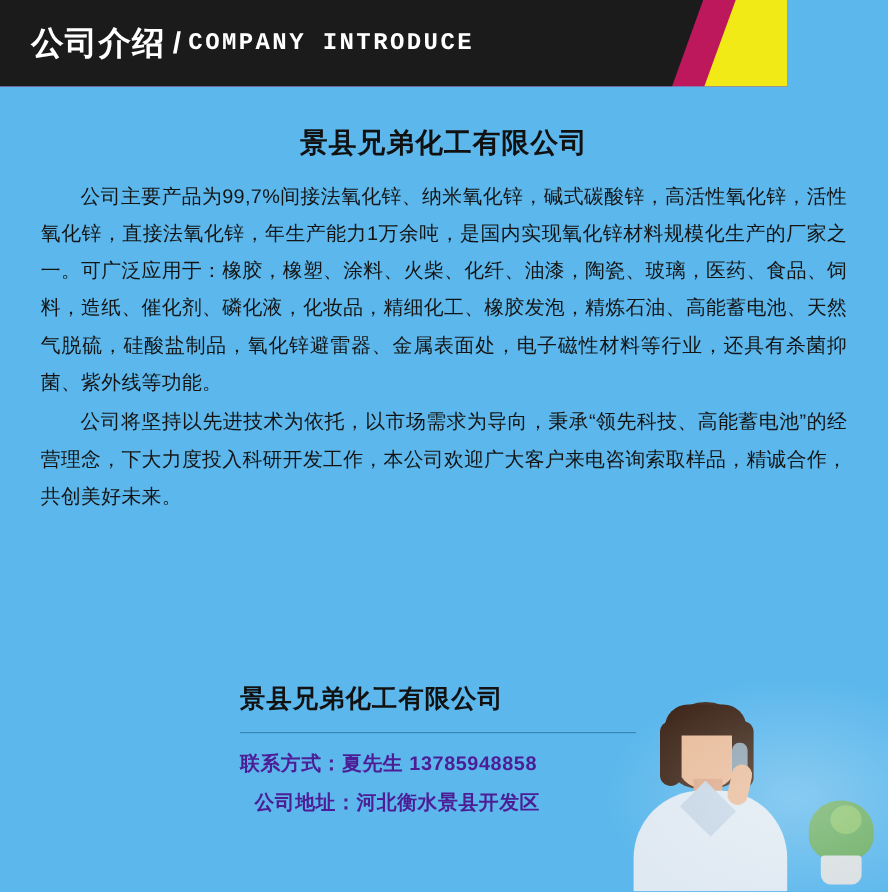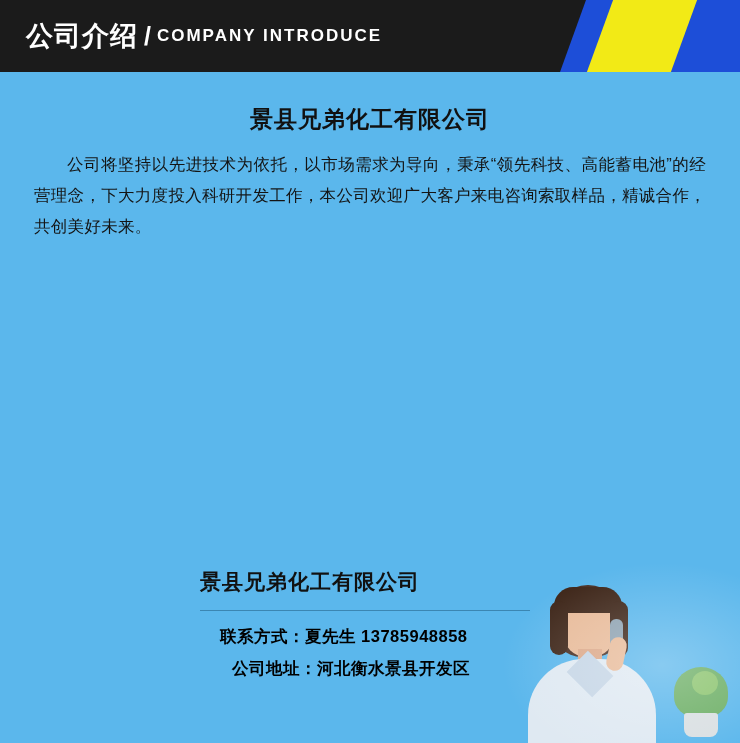--- a/index.html
+++ b/index.html
@@ -17,23 +17,23 @@
     position: relative;
     width: 740px;
     height: 743px;
     background: #5bb7ec;
     overflow: hidden;
   }
 
   
   .header {
     position: relative;
-    width: 740px;
-    height: 72px;
-    background: #1d4ed8;
+    width: 656px;
+    height: 72px;
+    background: #be185d;
     overflow: hidden;
   }
   .header-black {
     position: absolute;
     left: 0;
     top: 0;
     width: 560px;
     height: 72px;
     background: #1b1b1b;
   }
@@ -72,24 +72,24 @@
     letter-spacing: 1px;
   }
   .header-slash {
     color: #ffffff;
     font-size: 25px;
     font-weight: bold;
     margin: 0 6px 0 6px;
   }
   .header-en {
     color: #ffffff;
-    font-size: 17px;
+    font-size: 20px;
     font-weight: bold;
     letter-spacing: 2px;
-    font-family: Liberation Sans, sans-serif;
+    font-family: Liberation Mono, monospace;
   }
 
   
   .content {
     position: relative;
     padding: 22px 34px 0 34px;
     box-sizing: border-box;
     width: 740px;
   }
   .doc-title {
@@ -131,25 +131,24 @@
     position: absolute;
     left: 200px;
     top: 62px;
     width: 330px;
     height: 1px;
     background: #2b6c93;
     opacity: .65;
   }
   .footer-line {
     position: absolute;
-    color: #000000;
+    color: #4c1d95;
     font-size: 16.5px;
     font-weight: bold;
     letter-spacing: .5px;
-    margin-left: 20px;
   }
   .footer-line.l1 { left: 200px; top: 78px; }
   .footer-line.l2 { left: 212px; top: 110px; text-align: center; }
 
   
   .photo {
     position: absolute;
     right: 0;
     bottom: 0;
     width: 260px;
@@ -308,20 +307,21 @@
     <div class="header-yellow"></div>
     <div class="header-text">
       <span class="header-cn">公司介绍</span>
       <span class="header-slash">/</span>
       <span class="header-en">COMPANY INTRODUCE</span>
     </div>
   </div>
 
   <div class="content">
     <div class="doc-title">景县兄弟化工有限公司</div>
+    <p class="para">公司主要产品为99,7%间接法氧化锌、纳米氧化锌，碱式碳酸锌，高活性氧化锌，活性氧化锌，直接法氧化锌，年生产能力1万余吨，是国内实现氧化锌材料规模化生产的厂家之一。可广泛应用于：橡胶，橡塑、涂料、火柴、化纤、油漆，陶瓷、玻璃，医药、食品、饲料，造纸、催化剂、磷化液，化妆品，精细化工、橡胶发泡，精炼石油、高能蓄电池、天然气脱硫，硅酸盐制品，氧化锌避雷器、金属表面处，电子磁性材料等行业，还具有杀菌抑菌、紫外线等功能。</p>
     <p class="para">公司将坚持以先进技术为依托，以市场需求为导向，秉承“领先科技、高能蓄电池”的经营理念，下大力度投入科研开发工作，本公司欢迎广大客户来电咨询索取样品，精诚合作，共创美好未来。</p>
   </div>
 
   <div class="footer">
     <div class="footer-company">景县兄弟化工有限公司</div>
     <div class="footer-rule"></div>
     <div class="footer-line l1">联系方式：夏先生 13785948858</div>
     <div class="footer-line l2">公司地址：河北衡水景县开发区</div>
 
     <div class="photo">

